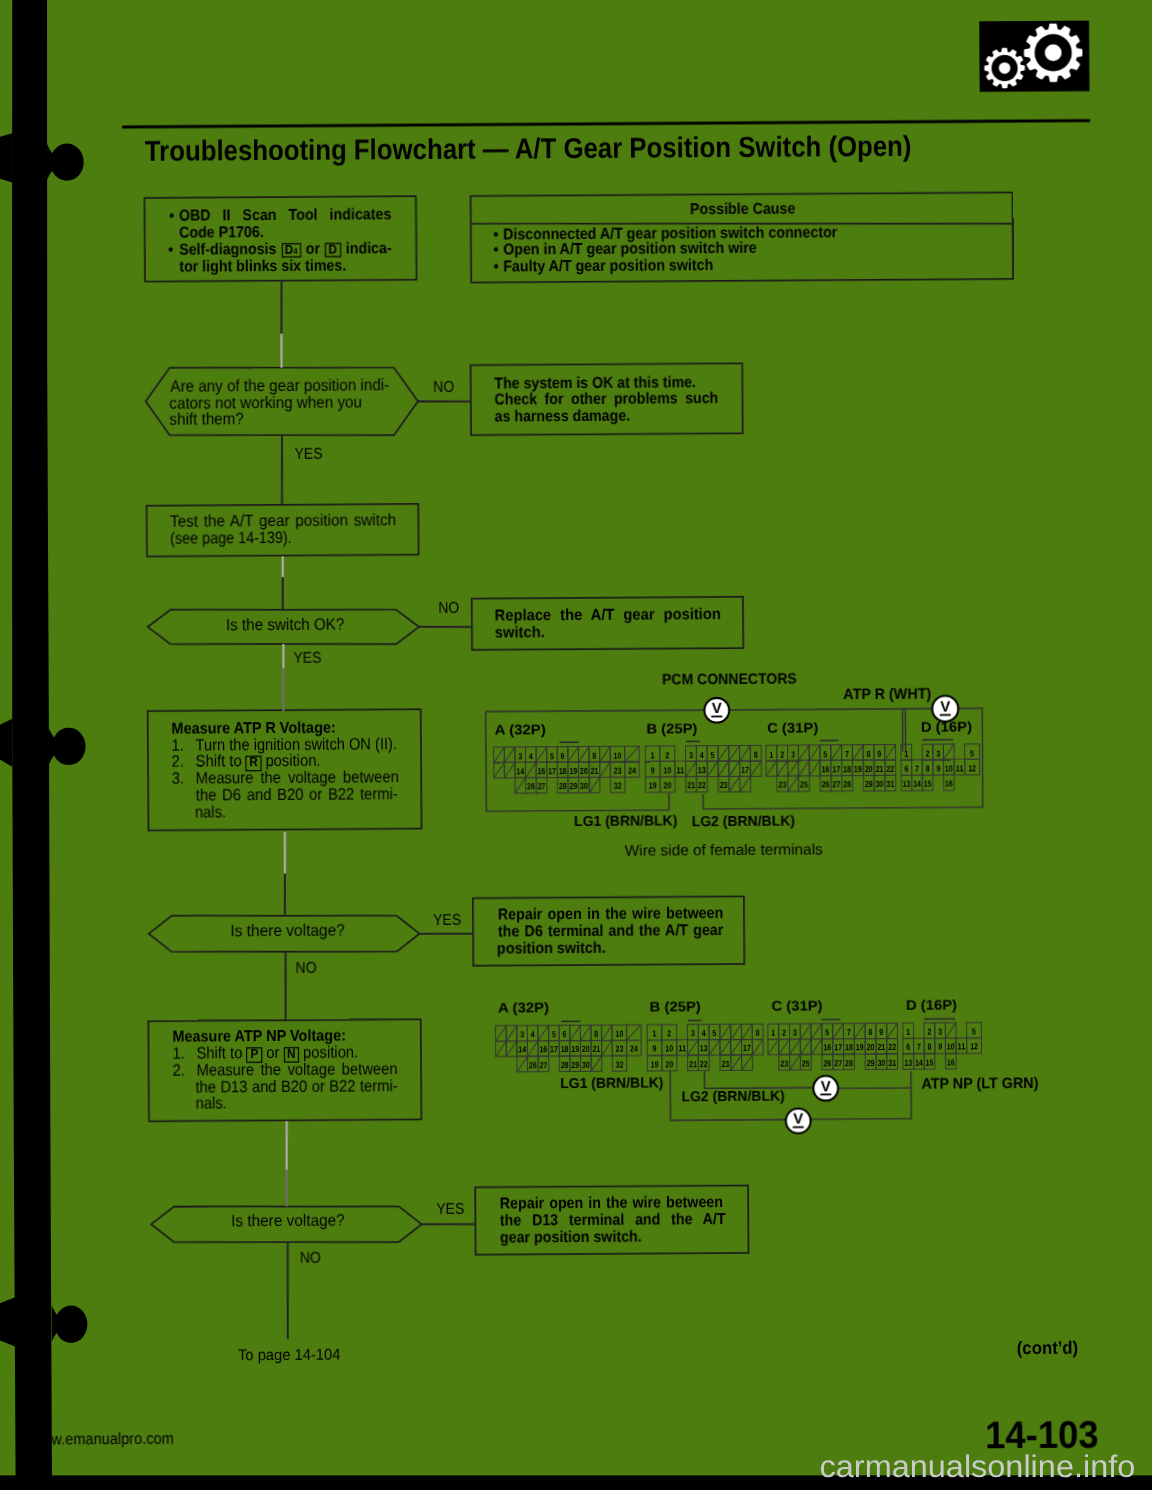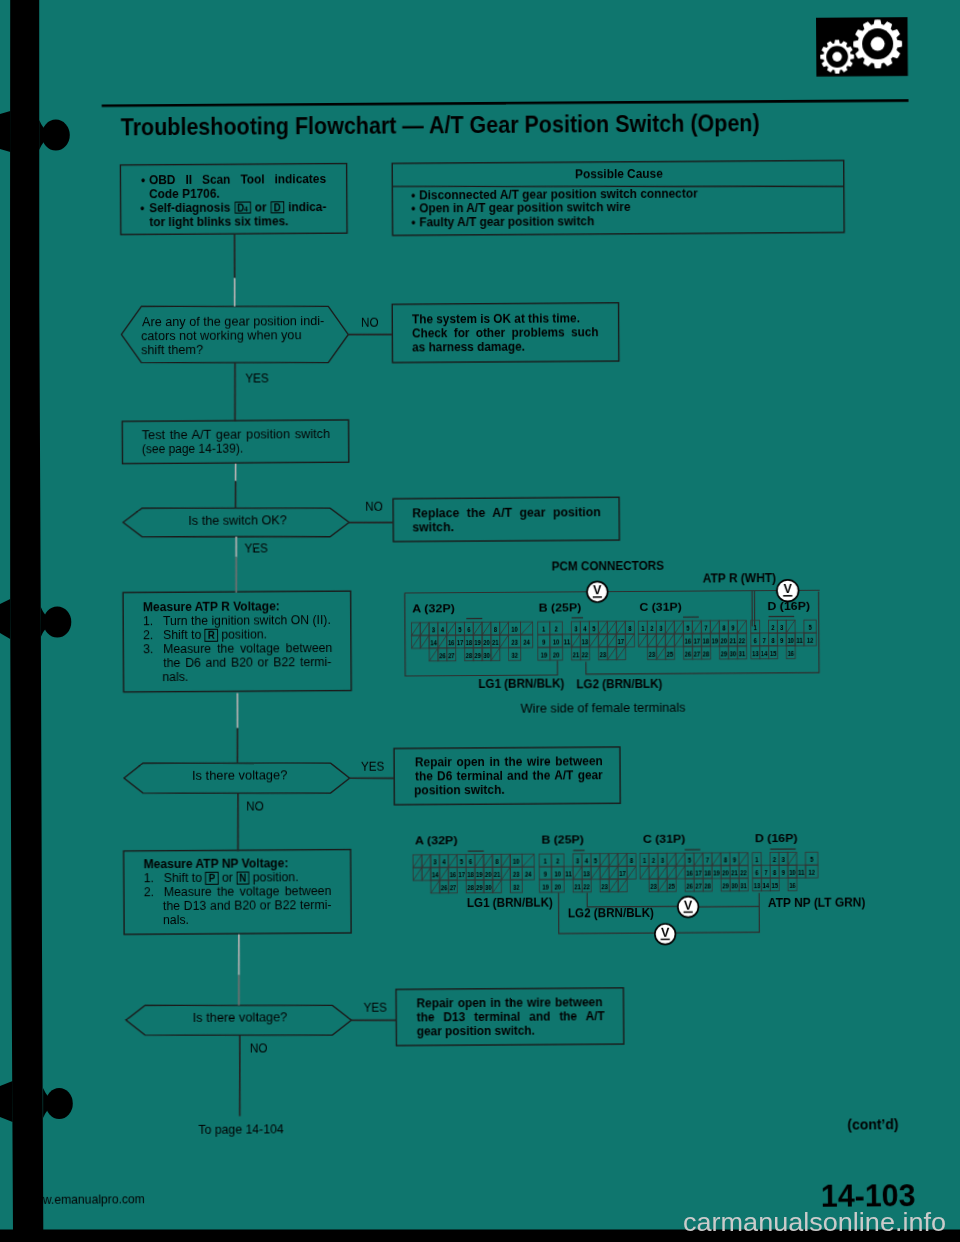--- a/index.html
+++ b/index.html
@@ -1,20 +1,20 @@
 <!DOCTYPE html>
 <html><head>
 <meta charset="utf-8">
 <title>Troubleshooting Flowchart — A/T Gear Position Switch (Open)</title>
 <style>
   html,body{margin:0;padding:0;background:#fff;}
   body{width:960px;height:1242px;overflow:hidden;
        font-family:"Liberation Sans",sans-serif;color:#000;
        -webkit-font-smoothing:antialiased;}
-  #page{position:relative;width:960px;height:1242px;background:#0f766e;overflow:hidden;
+  #page{position:relative;width:960px;height:1242px;background:#4d7c0f;overflow:hidden;
         transform:translateZ(0);filter:blur(0.25px);}
   #tilt{position:absolute;left:0;top:0;width:960px;height:1242px;
         transform:rotate(-0.38deg) translateZ(0);transform-origin:480px 621px;}
   .abs{position:absolute;}
   .t{position:absolute;transform-origin:0 0;white-space:nowrap;}
   .tj{position:absolute;transform-origin:0 0;text-align:justify;text-align-last:justify;}
   .b{font-weight:bold;}
   svg{display:block;position:absolute;left:0;top:0;overflow:visible;}
   svg text{-webkit-font-smoothing:antialiased;}
   .key{display:inline-block;box-sizing:border-box;min-width:14.4px;height:12.4px;

